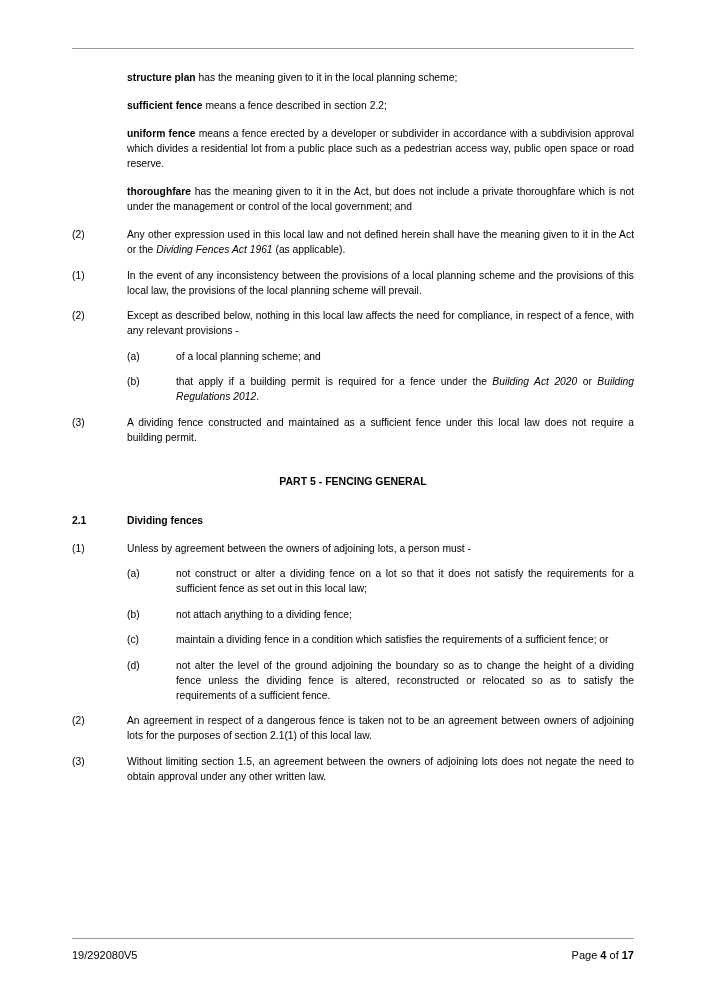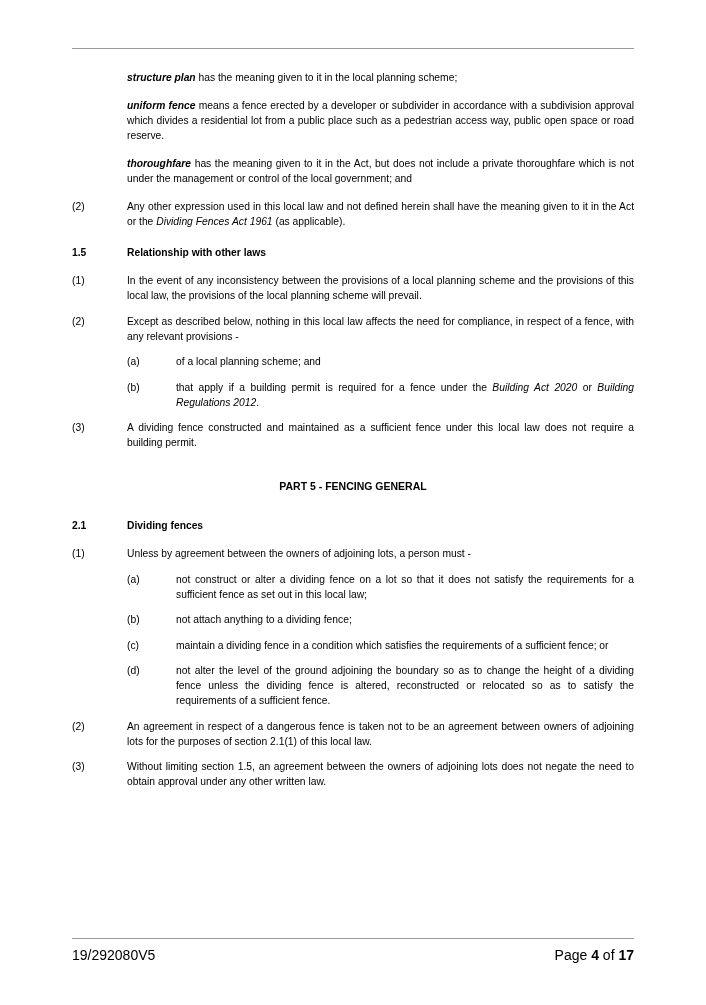--- a/index.html
+++ b/index.html
@@ -66,21 +66,20 @@
   
   .defn {
     margin-left: 55px;
     width: 507px;
     font-size: 10.3px;
     line-height: 15px;
     text-align: justify;
     margin-bottom: 13px;
   }
   .defn b {
-    font-style: italic;
     font-weight: bold;
   }
   em {
     font-style: italic;
   }
   
   .sub {
     margin-left: 55px;
     display: flex;
     margin-bottom: 10.5px;
@@ -115,56 +114,55 @@
     margin-top: 30px;
     margin-bottom: 26px;
   }
   .footer {
     position: absolute;
     top: 948px;
     left: 72px;
     width: 562px;
     display: flex;
     justify-content: space-between;
-    font-size: 14px;
+    font-size: 11px;
     line-height: 14px;
   }
   .footer .right b { font-weight: bold; }
 </style>
 </head>
 <body>
 
 <div class="page">
 
   <hr class="rule top-rule">
 
   <div class="content">
 
     <div class="defn">
       <b>structure plan</b><span> has the meaning given to it in the local planning scheme;</span>
     </div>
 
+    <div class="defn">
+      <b>sufficient fence</b><span> means a fence described in section 2.2;</span>
+    </div>
 
     <div class="defn">
       <b>uniform fence</b><span> means a fence erected by a developer or subdivider in accordance with a subdivision approval which divides a residential lot from a public place such as a pedestrian access way, public open space or road reserve.</span>
     </div>
 
     <div class="defn">
       <b>thoroughfare</b><span> has the meaning given to it in the Act, but does not include a private thoroughfare which is not under the management or control of the local government; and</span>
     </div>
 
     <div class="row">
       <div class="marker m-num">(2)</div>
       <div class="body"><span>Any other expression used in this local law and not defined herein shall have the meaning given to it in the Act or the </span><em>Dividing Fences Act 1961</em><span> (as applicable).</span></div>
     </div>
 
-    <div class="heading">
-      <div class="num">1.5</div>
-      <div class="title">Relationship with other laws</div>
-    </div>
 
     <div class="row">
       <div class="marker m-num">(1)</div>
       <div class="body">In the event of any inconsistency between the provisions of a local planning scheme and the provisions of this local law, the provisions of the local planning scheme will prevail.</div>
     </div>
 
     <div class="row">
       <div class="marker m-num">(2)</div>
       <div class="body">Except as described below, nothing in this local law affects the need for compliance, in respect of a fence, with any relevant provisions -</div>
     </div>

